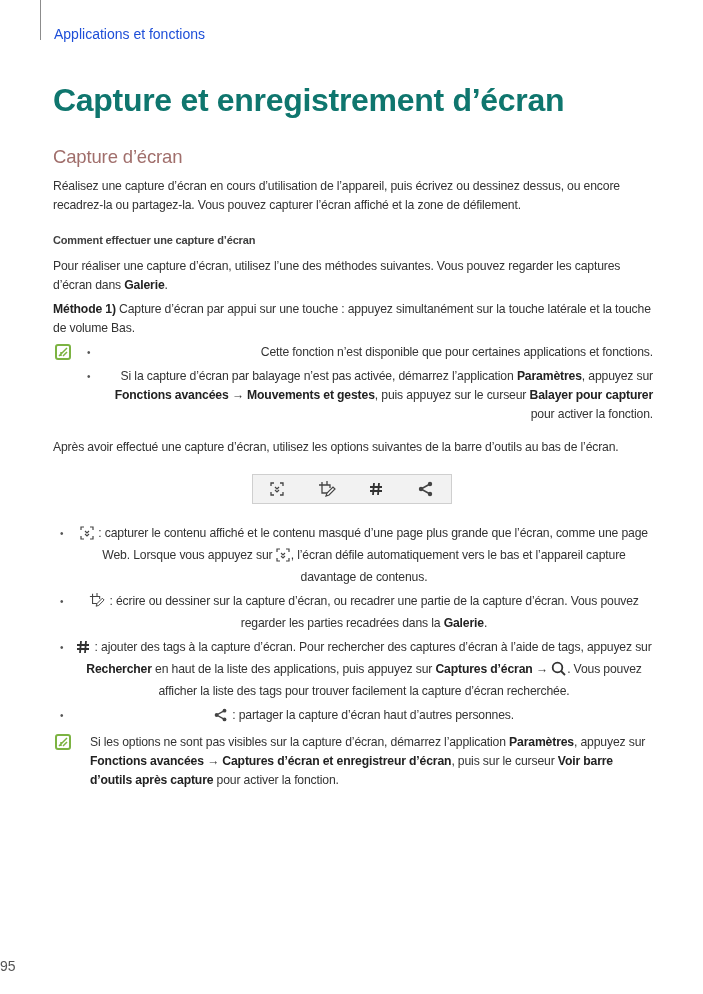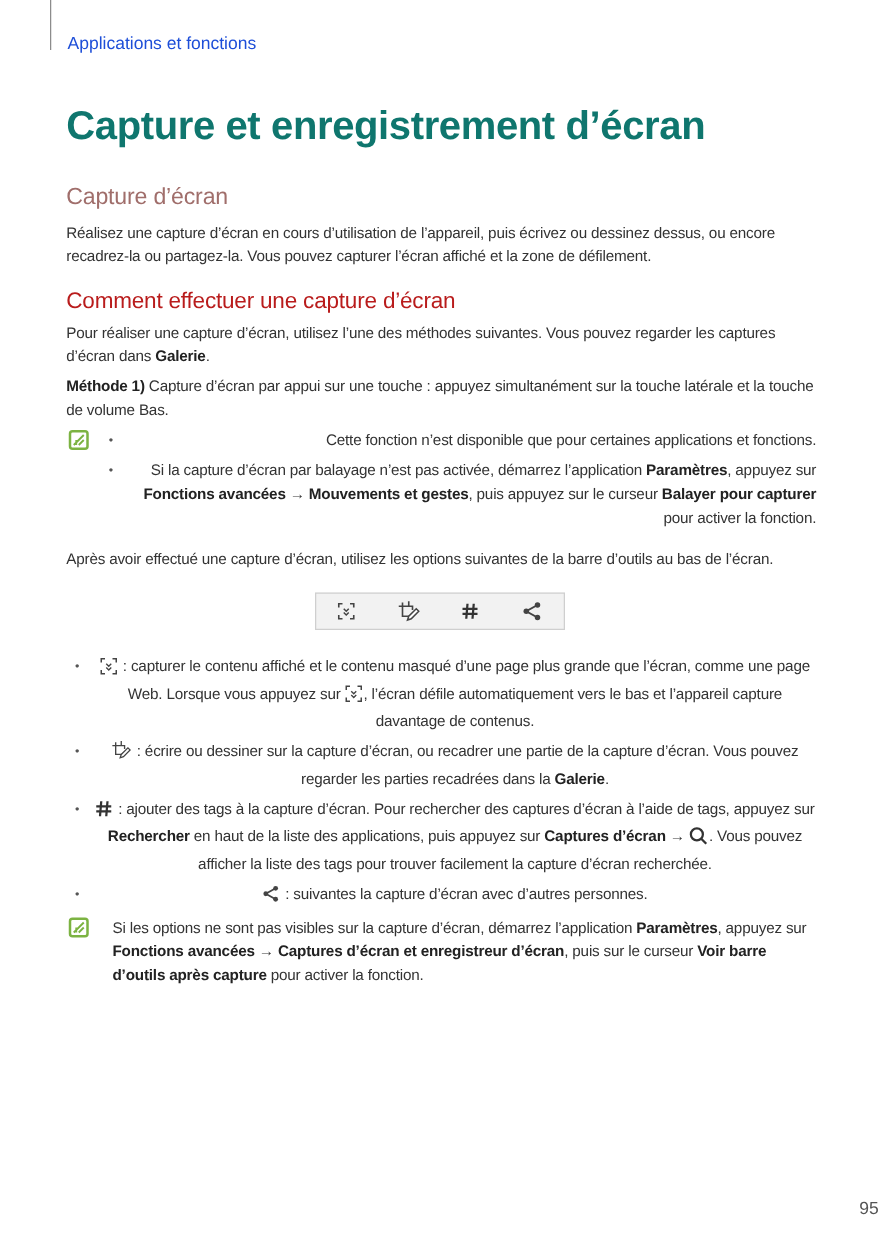--- a/index.html
+++ b/index.html
@@ -5,39 +5,39 @@
   html, body { margin: 0; padding: 0; background: #ffffff; }
   body {
     width: 703px; height: 994px; position: relative; overflow: hidden;
     font-family: "Liberation Sans", sans-serif; color: #333333;
   }
   .header-rule { position: absolute; left: 40px; top: 0; width: 1px; height: 40px; background: #8c8c8c; }
   .header-title { position: absolute; left: 54px; top: 26px; font-size: 14px; color: #1d4ed8; }
   .page-title { position: absolute; left: 53px; top: 82px; font-size: 32px; font-weight: bold; color: #0f766e; letter-spacing: -0.3px; }
   .content { position: absolute; left: 53px; top: 146px; width: 600px; font-size: 12.2px; line-height: 19px; letter-spacing: -0.15px; }
   .section-title { font-size: 18.5px; font-weight: normal; color: #a06e6b; margin: 0 0 9px 0; line-height: 22px; }
-  .subsection-title { font-size: 18px; font-weight: normal; color: #b91c1c; margin: 14px 0 6px 0; line-height: 22px; }
+  .subsection-title { font-size: 11px; font-weight: bold; color: #404040; margin: 14px 0 6px 0; line-height: 22px; }
   p { margin: 0 0 5px 0; }
   b { font-weight: bold; color: #222; }
   .note { position: relative; padding-left: 34px; margin: 4px 0 6px 0; }
   .note-icon { position: absolute; left: 2px; top: 1px; width: 16px; height: 16px; border: 2px solid #7cb342; border-radius: 3px; box-sizing: border-box; display:flex; align-items:center; justify-content:center; }
   .note-icon svg { width: 12px; height: 12px; }
   .note ul { margin: 0; padding: 0; list-style: none; text-align: right; }
   .note li { position: relative; padding-left: 20px; margin-bottom: 5px; }
   .note li::before { content: "•"; position: absolute; left: 0; top: 0; color: #555; font-size: 10px; }
   .toolbar-wrap { display: flex; justify-content: center; margin: 17px 0 20px -53px; width: 703px; }
   .toolbar { width: 200px; height: 30px; border: 1px solid #cfcfcf; background: #f2f2f2; display: flex; align-items: center; justify-content: space-around; box-sizing: border-box; }
   .toolbar span { display: flex; align-items: center; justify-content: center; width: 24px; height: 24px; cursor: pointer; }
   .feat-list { list-style: none; margin: 0; padding: 0; }
   .feat-list li { position: relative; padding-left: 22px; margin-bottom: 5px; text-align: center; }
   .feat-list li::before { content: "•"; position: absolute; left: 7px; top: 0; font-size: 10px; color: #555; }
   .inline-icon { display: inline-block; vertical-align: -3px; margin-right: 1px; }
   .note2 { position: relative; padding-left: 37px; }
   .note2 .note-icon { left: 2px; }
-  .page-number { position: absolute; left: 0; width: 703px; top: 958px; text-align: right; font-size: 14px; color: #555555; }
+  .page-number { position: absolute; left: 0; width: 703px; top: 958px; text-align: left; font-size: 14px; color: #555555; }
 </style>
 </head>
 <body>
 
 <div class="header-rule"></div>
 <div class="header-title">Applications et fonctions</div>
 <div class="page-title">Capture et enregistrement d’écran</div>
 
 <div class="content">
   <div class="section-title">Capture d’écran</div>
@@ -114,21 +114,21 @@
             <circle cx="6.5" cy="6.5" r="4.8" stroke="#333" stroke-width="1.8" fill="none"></circle>
             <path d="M10 10L14 14" stroke="#333" stroke-width="1.8"></path>
           </svg></span><span>. Vous pouvez afficher la liste des tags pour trouver facilement la capture d’écran recherchée.</span>
     </li>
     <li>
       <span class="inline-icon"><svg width="14" height="14" viewBox="0 0 16 16">
             <circle cx="12" cy="3" r="2.2" fill="#444"></circle>
             <circle cx="3" cy="8" r="2.2" fill="#444"></circle>
             <circle cx="12" cy="13" r="2.2" fill="#444"></circle>
             <path d="M12 3L3 8L12 13" stroke="#444" stroke-width="1.6" fill="none"></path>
-          </svg></span><span> : suivantes la capture d’écran avec d’autres personnes.</span>
+          </svg></span><span> : partager la capture d’écran haut d’autres personnes.</span>
     </li>
   </ul>
 
   <div class="note2">
     <span class="note-icon" style="position:absolute;left:2px;top:1px;">
       <svg viewBox="0 0 12 12">
           <path d="M2 10 L10 2 M4 10 L4 6 M6 10 L10 6" stroke="#7cb342" stroke-width="1.5" fill="none"></path>
         </svg>
     </span>
     <p><span>Si les options ne sont pas visibles sur la capture d’écran, démarrez l’application </span><b>Paramètres</b><span>, appuyez sur </span><b>Fonctions avancées</b><span> → </span><b>Captures d’écran et enregistreur d’écran</b><span>, puis sur le curseur </span><b>Voir barre d’outils après capture</b><span> pour activer la fonction.</span></p>

